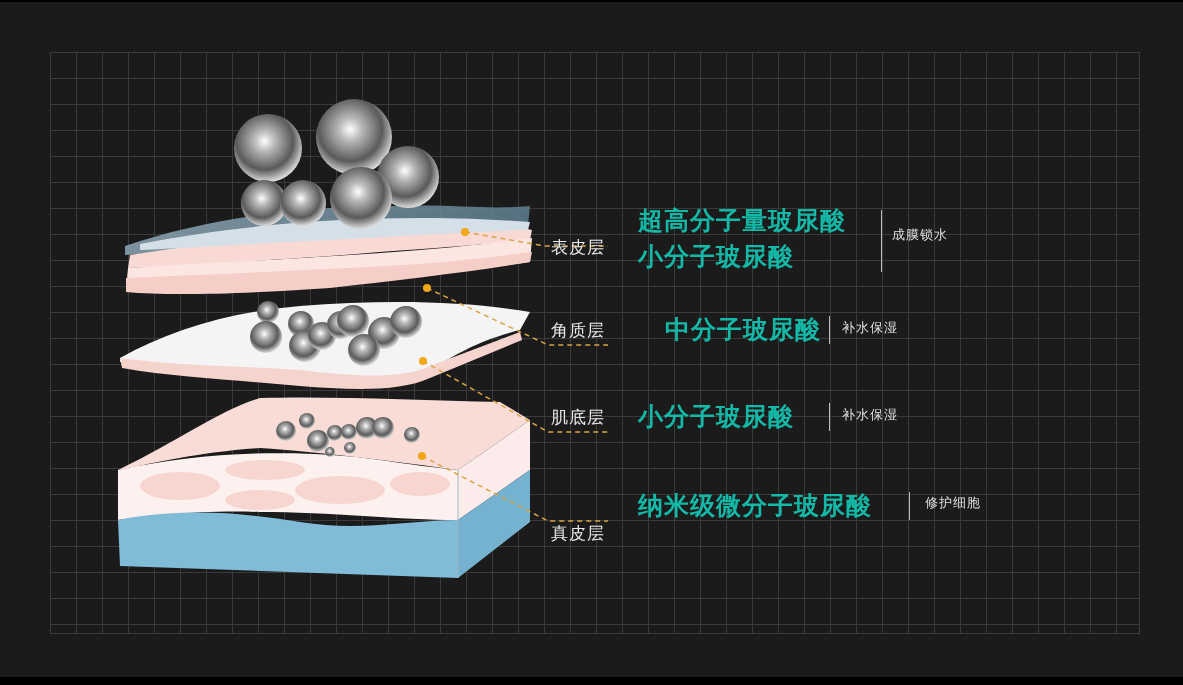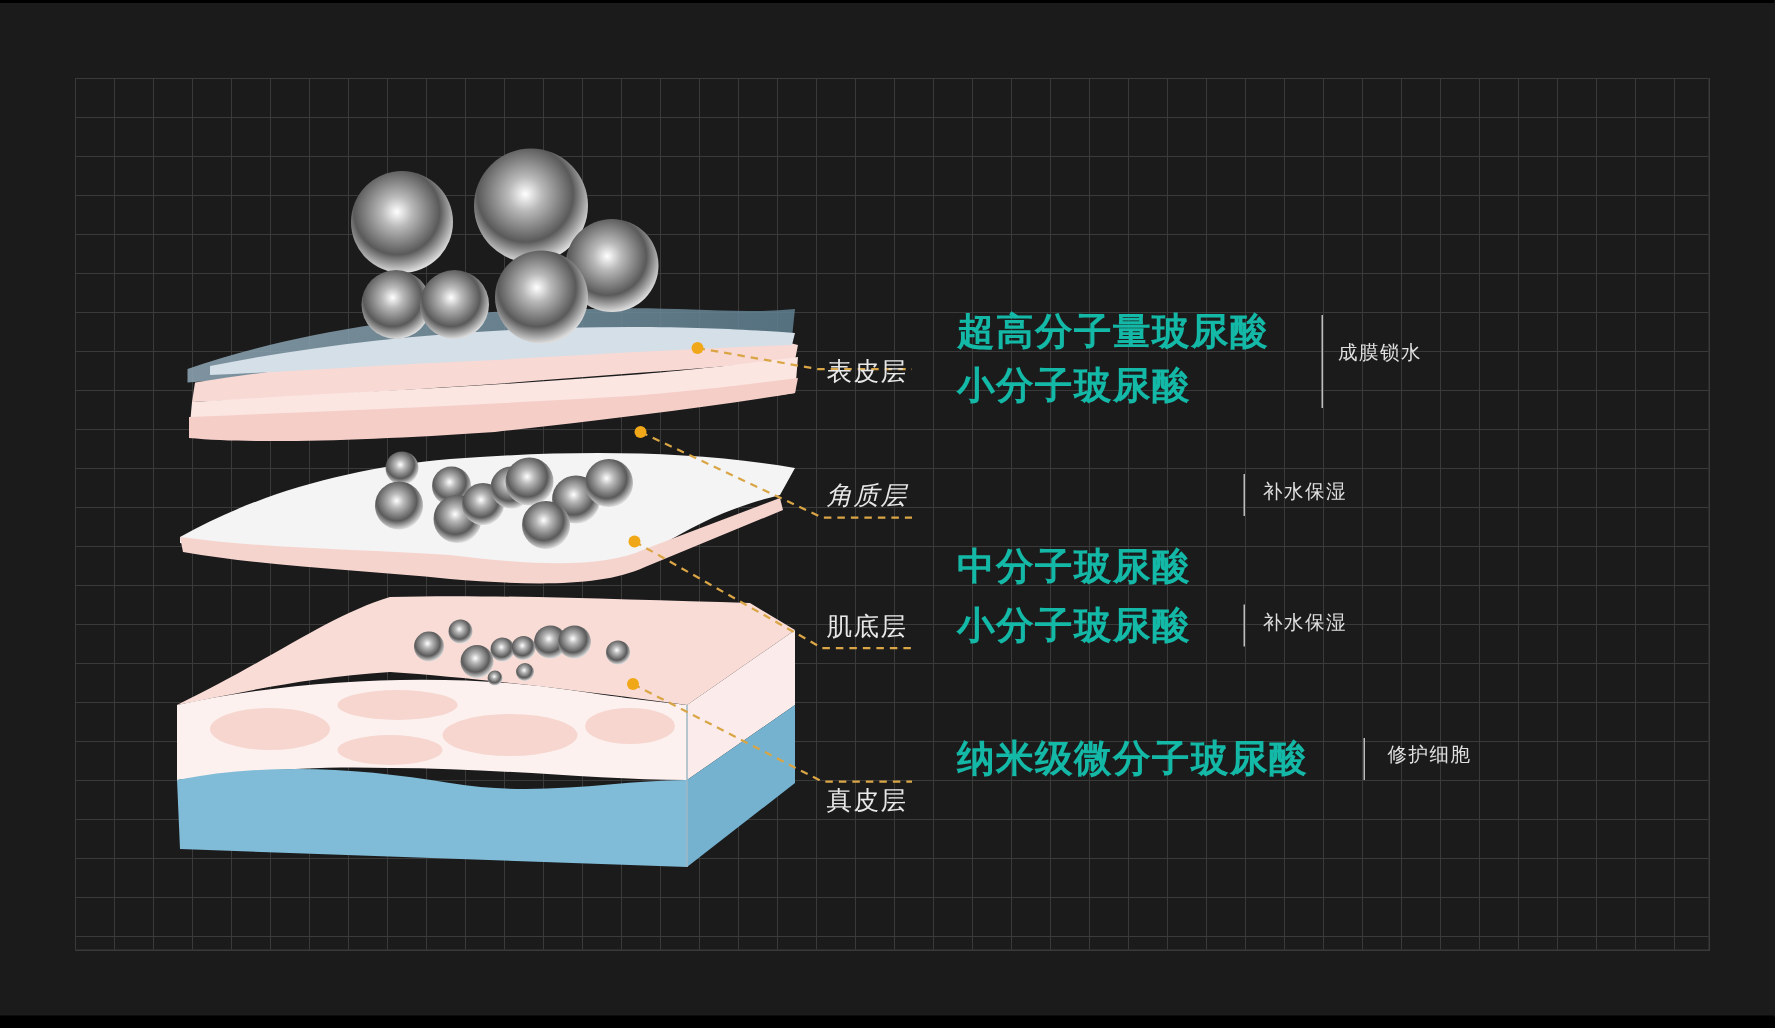--- a/index.html
+++ b/index.html
@@ -110,22 +110,22 @@
     <circle cx="422" cy="456" r="4"></circle>
   </g>
 </svg>
 
 <div class="layer-label" style="left:551px;top:236px;text-align:center;">表皮层</div>
 <div class="title" style="left:638px;top:204px;">超高分子量玻尿酸</div>
 <div class="title" style="left:638px;top:240px;">小分子玻尿酸</div>
 <div class="sep" style="left:881px;top:210px;height:62px;"></div>
 <div class="effect" style="left:892px;top:226px;">成膜锁水</div>
 
-<div class="layer-label" style="left:551px;top:319px;font-style:italic;">角质层</div>
-<div class="title" style="left:638px;top:313px;margin-top:48px;">中分子玻尿酸</div>
+<div class="layer-label" style="left:551px;top:319px;">角质层</div>
+<div class="title" style="left:665px;top:313px;">中分子玻尿酸</div>
 <div class="sep" style="left:829px;top:316px;height:28px;"></div>
 <div class="effect" style="left:842px;top:319px;">补水保湿</div>
 
 <div class="layer-label" style="left:551px;top:406px;font-family:Liberation Mono, monospace;">肌底层</div>
 <div class="title" style="left:638px;top:400px;text-align:right;">小分子玻尿酸</div>
 <div class="sep" style="left:829px;top:403px;height:28px;"></div>
 <div class="effect" style="left:842px;top:406px;">补水保湿</div>
 
 <div class="layer-label" style="left:551px;top:522px;">真皮层</div>
 <div class="title" style="left:638px;top:489px;">纳米级微分子玻尿酸</div>

